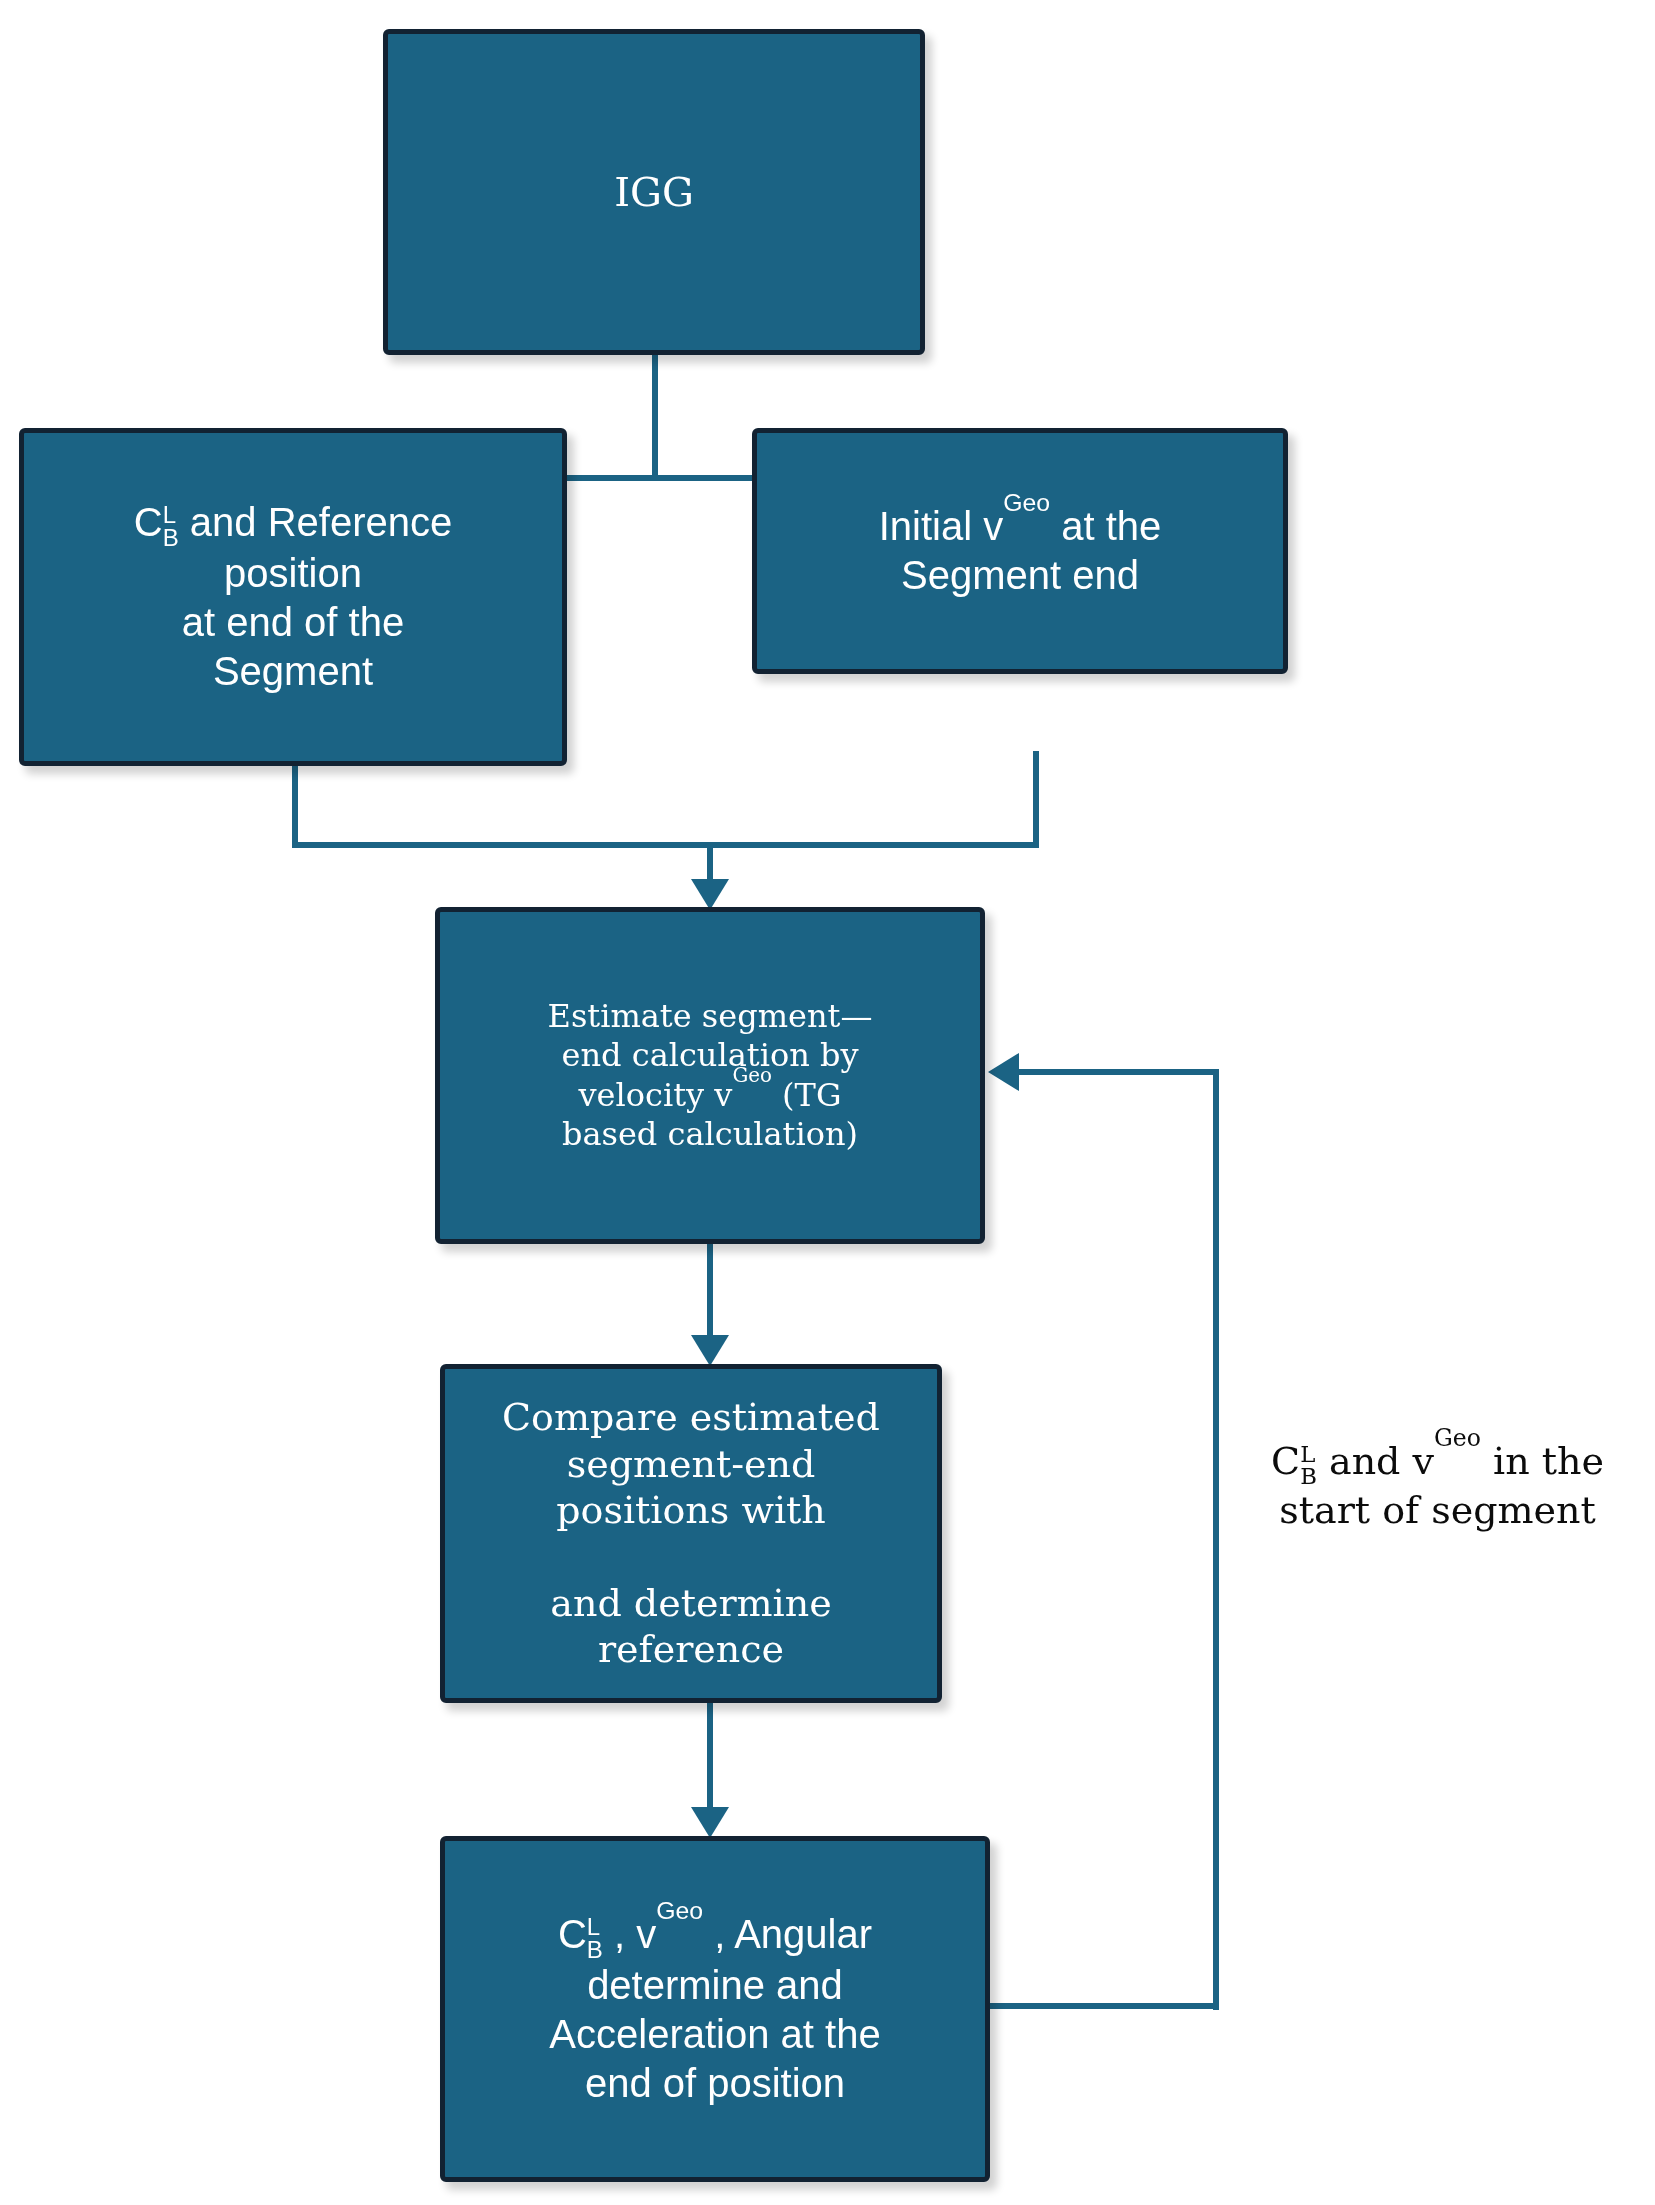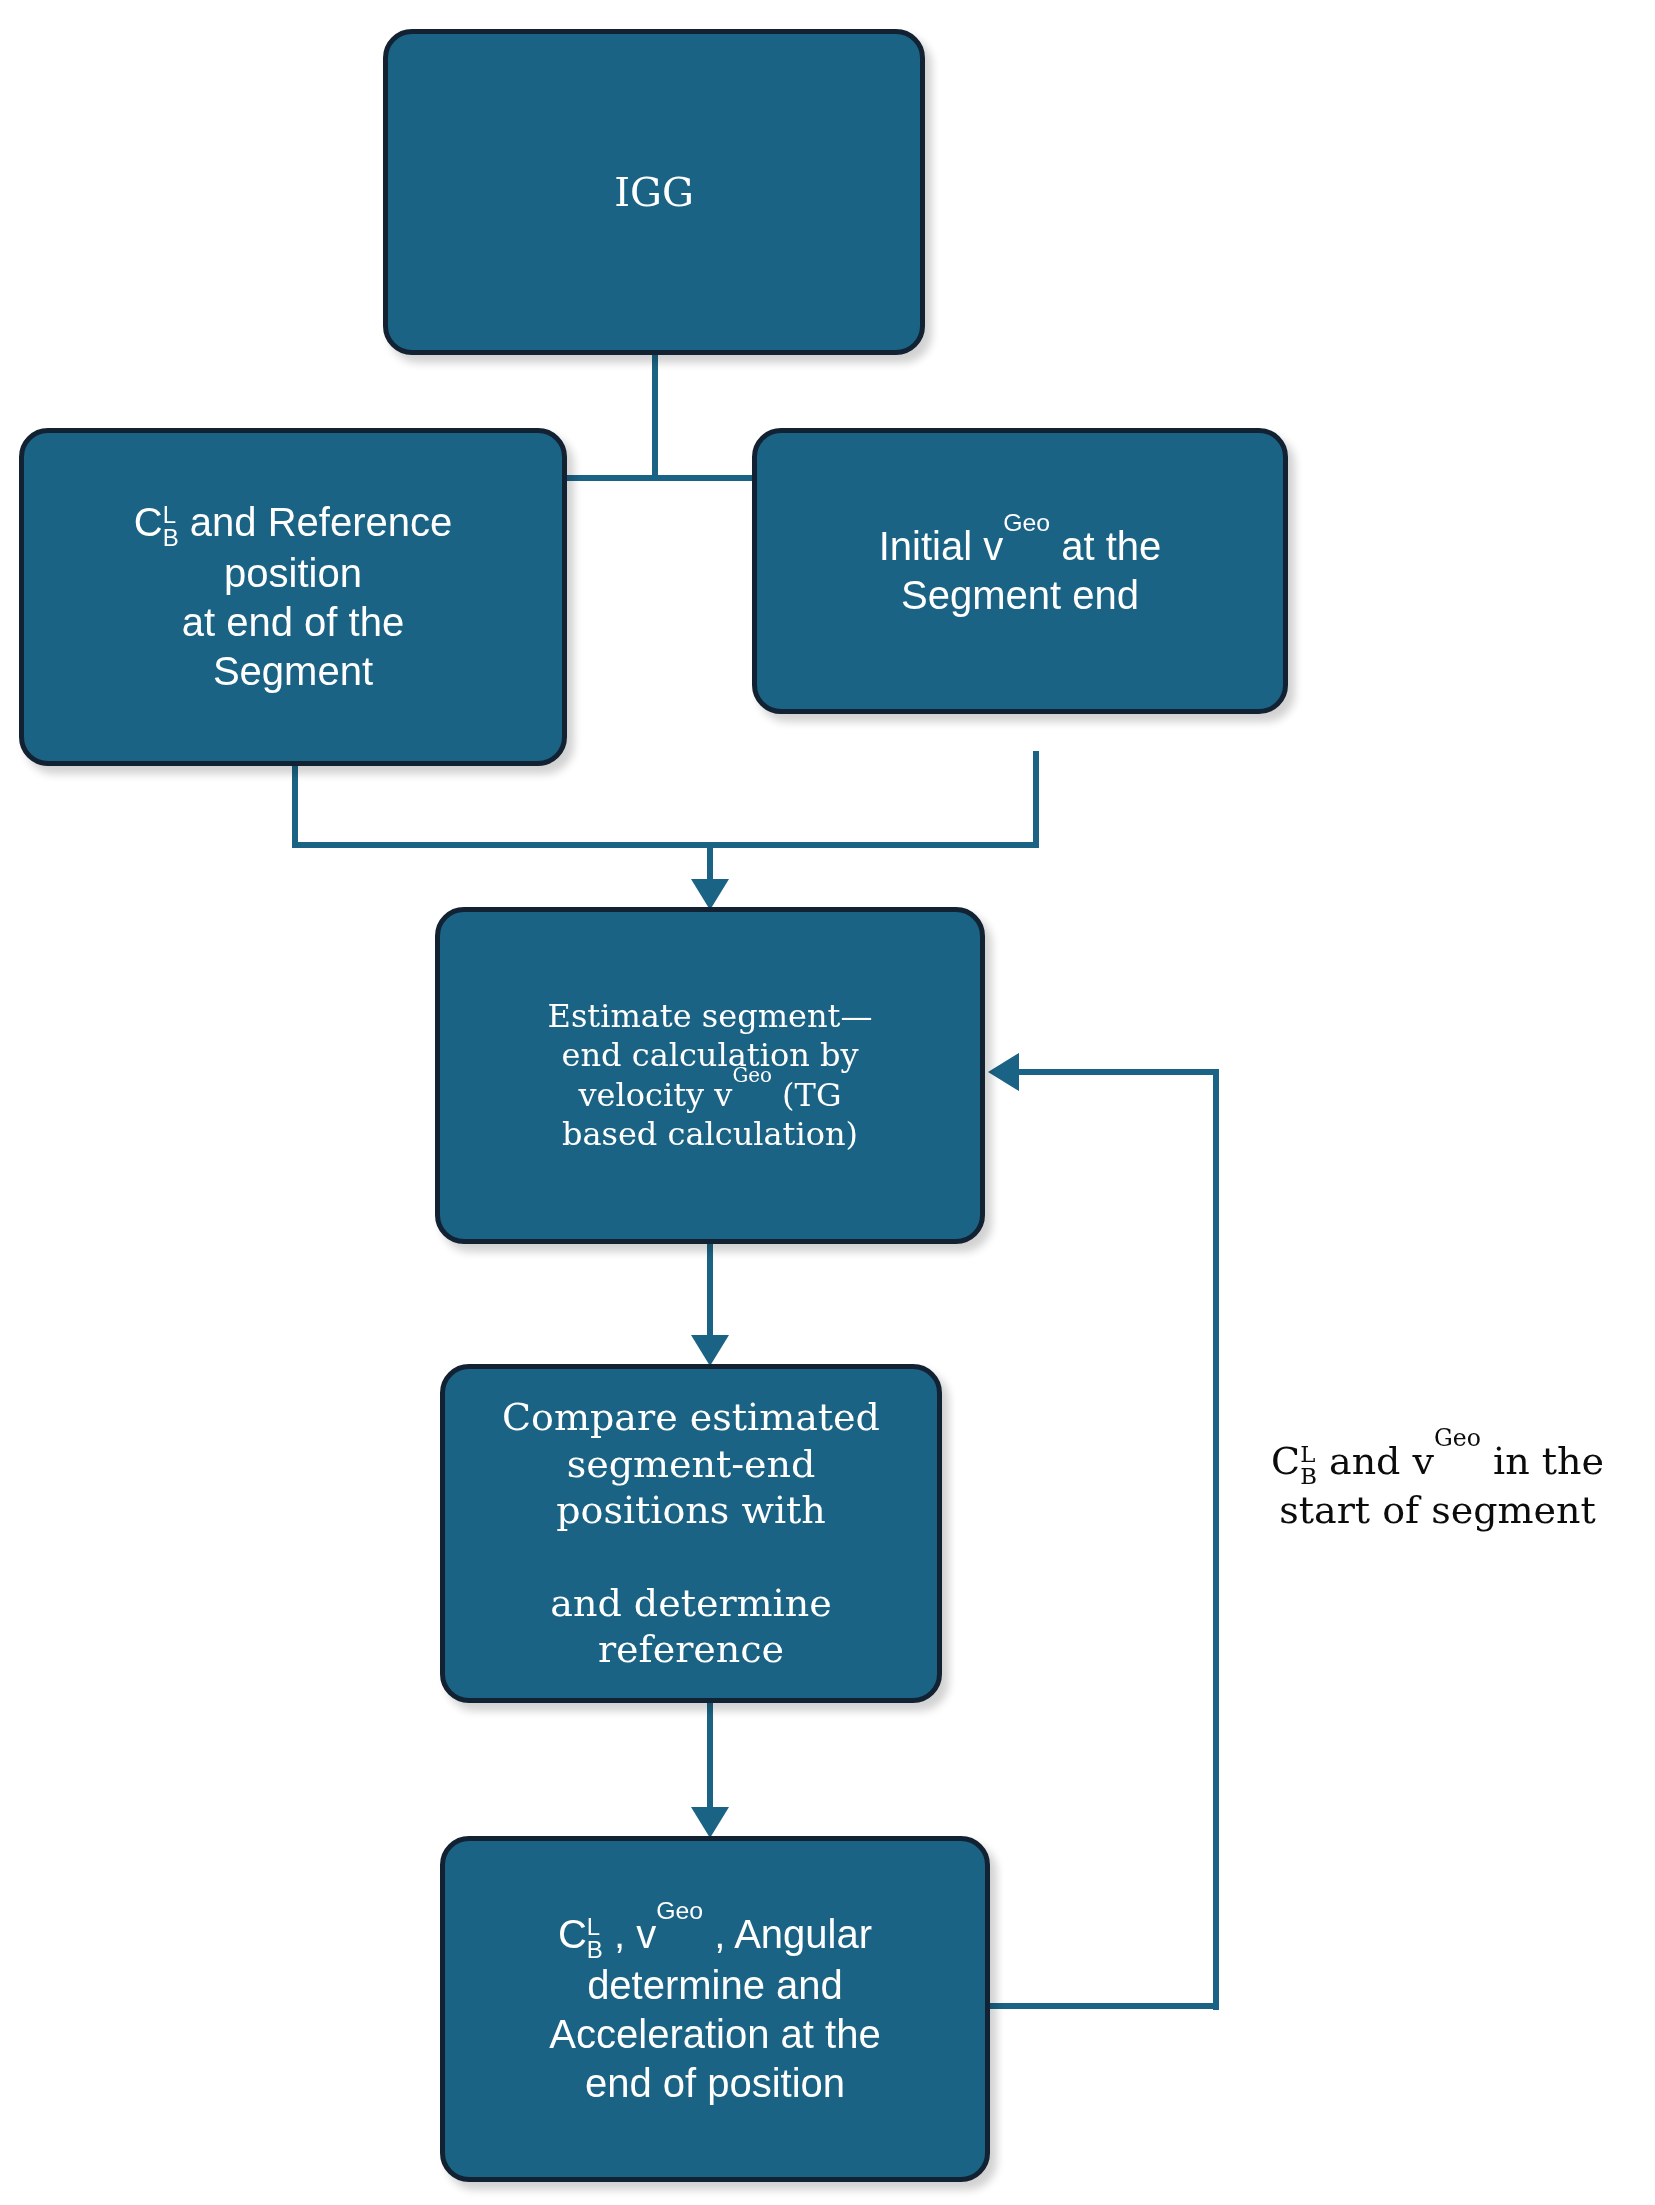--- a/index.html
+++ b/index.html
@@ -13,21 +13,21 @@
     height: 2205px;
     background: #ffffff;
     overflow: hidden;
     font-family: "Liberation Sans", sans-serif;
   }
   .node {
     position: absolute;
     box-sizing: border-box;
     background: #1b6384;
     border: 5.7px solid #122232;
-    border-radius: 29px;
+    border-radius: 6px;
     display: flex;
     align-items: center;
     justify-content: center;
     text-align: center;
     color: #ffffff;
     box-shadow: 6.4px 7.7px 9px rgba(0,0,0,0.18);
   }
   .node .txt {
     width: 100%;
     padding: 0 11.5px;
@@ -55,21 +55,21 @@
     vertical-align: middle;
     font-size: 0.60em;
     line-height: 0.98;
     position: relative;
     top: 0.02em;
   }
 
   
   #node-igg      { left: 383px;  top: 29px;   width: 542px; height: 326px; font-size: 40px; }
   #node-cbl-ref  { left: 19px;   top: 428px;  width: 548px; height: 338px; font-size: 40px; }
-  #node-initv    { left: 752px; top: 428px;  width: 536px; height: 286px; font-size: 40px; }
+  #node-initv    { left: 752px; top: 428px;  width: 536px; height: 246px; font-size: 40px; }
   #node-estimate { left: 435px;  top: 907px; width: 550px; height: 337px; font-size: 32px; }
   #node-compare  { left: 440px;  top: 1364px; width: 502px; height: 339px; font-size: 40px; }
   #node-output   { left: 440px;  top: 1836px; width: 550px; height: 346px; font-size: 40px; }
 
   
   .ln {
     position: absolute;
     background: #1b6384;
   }
   .arrow-down {

